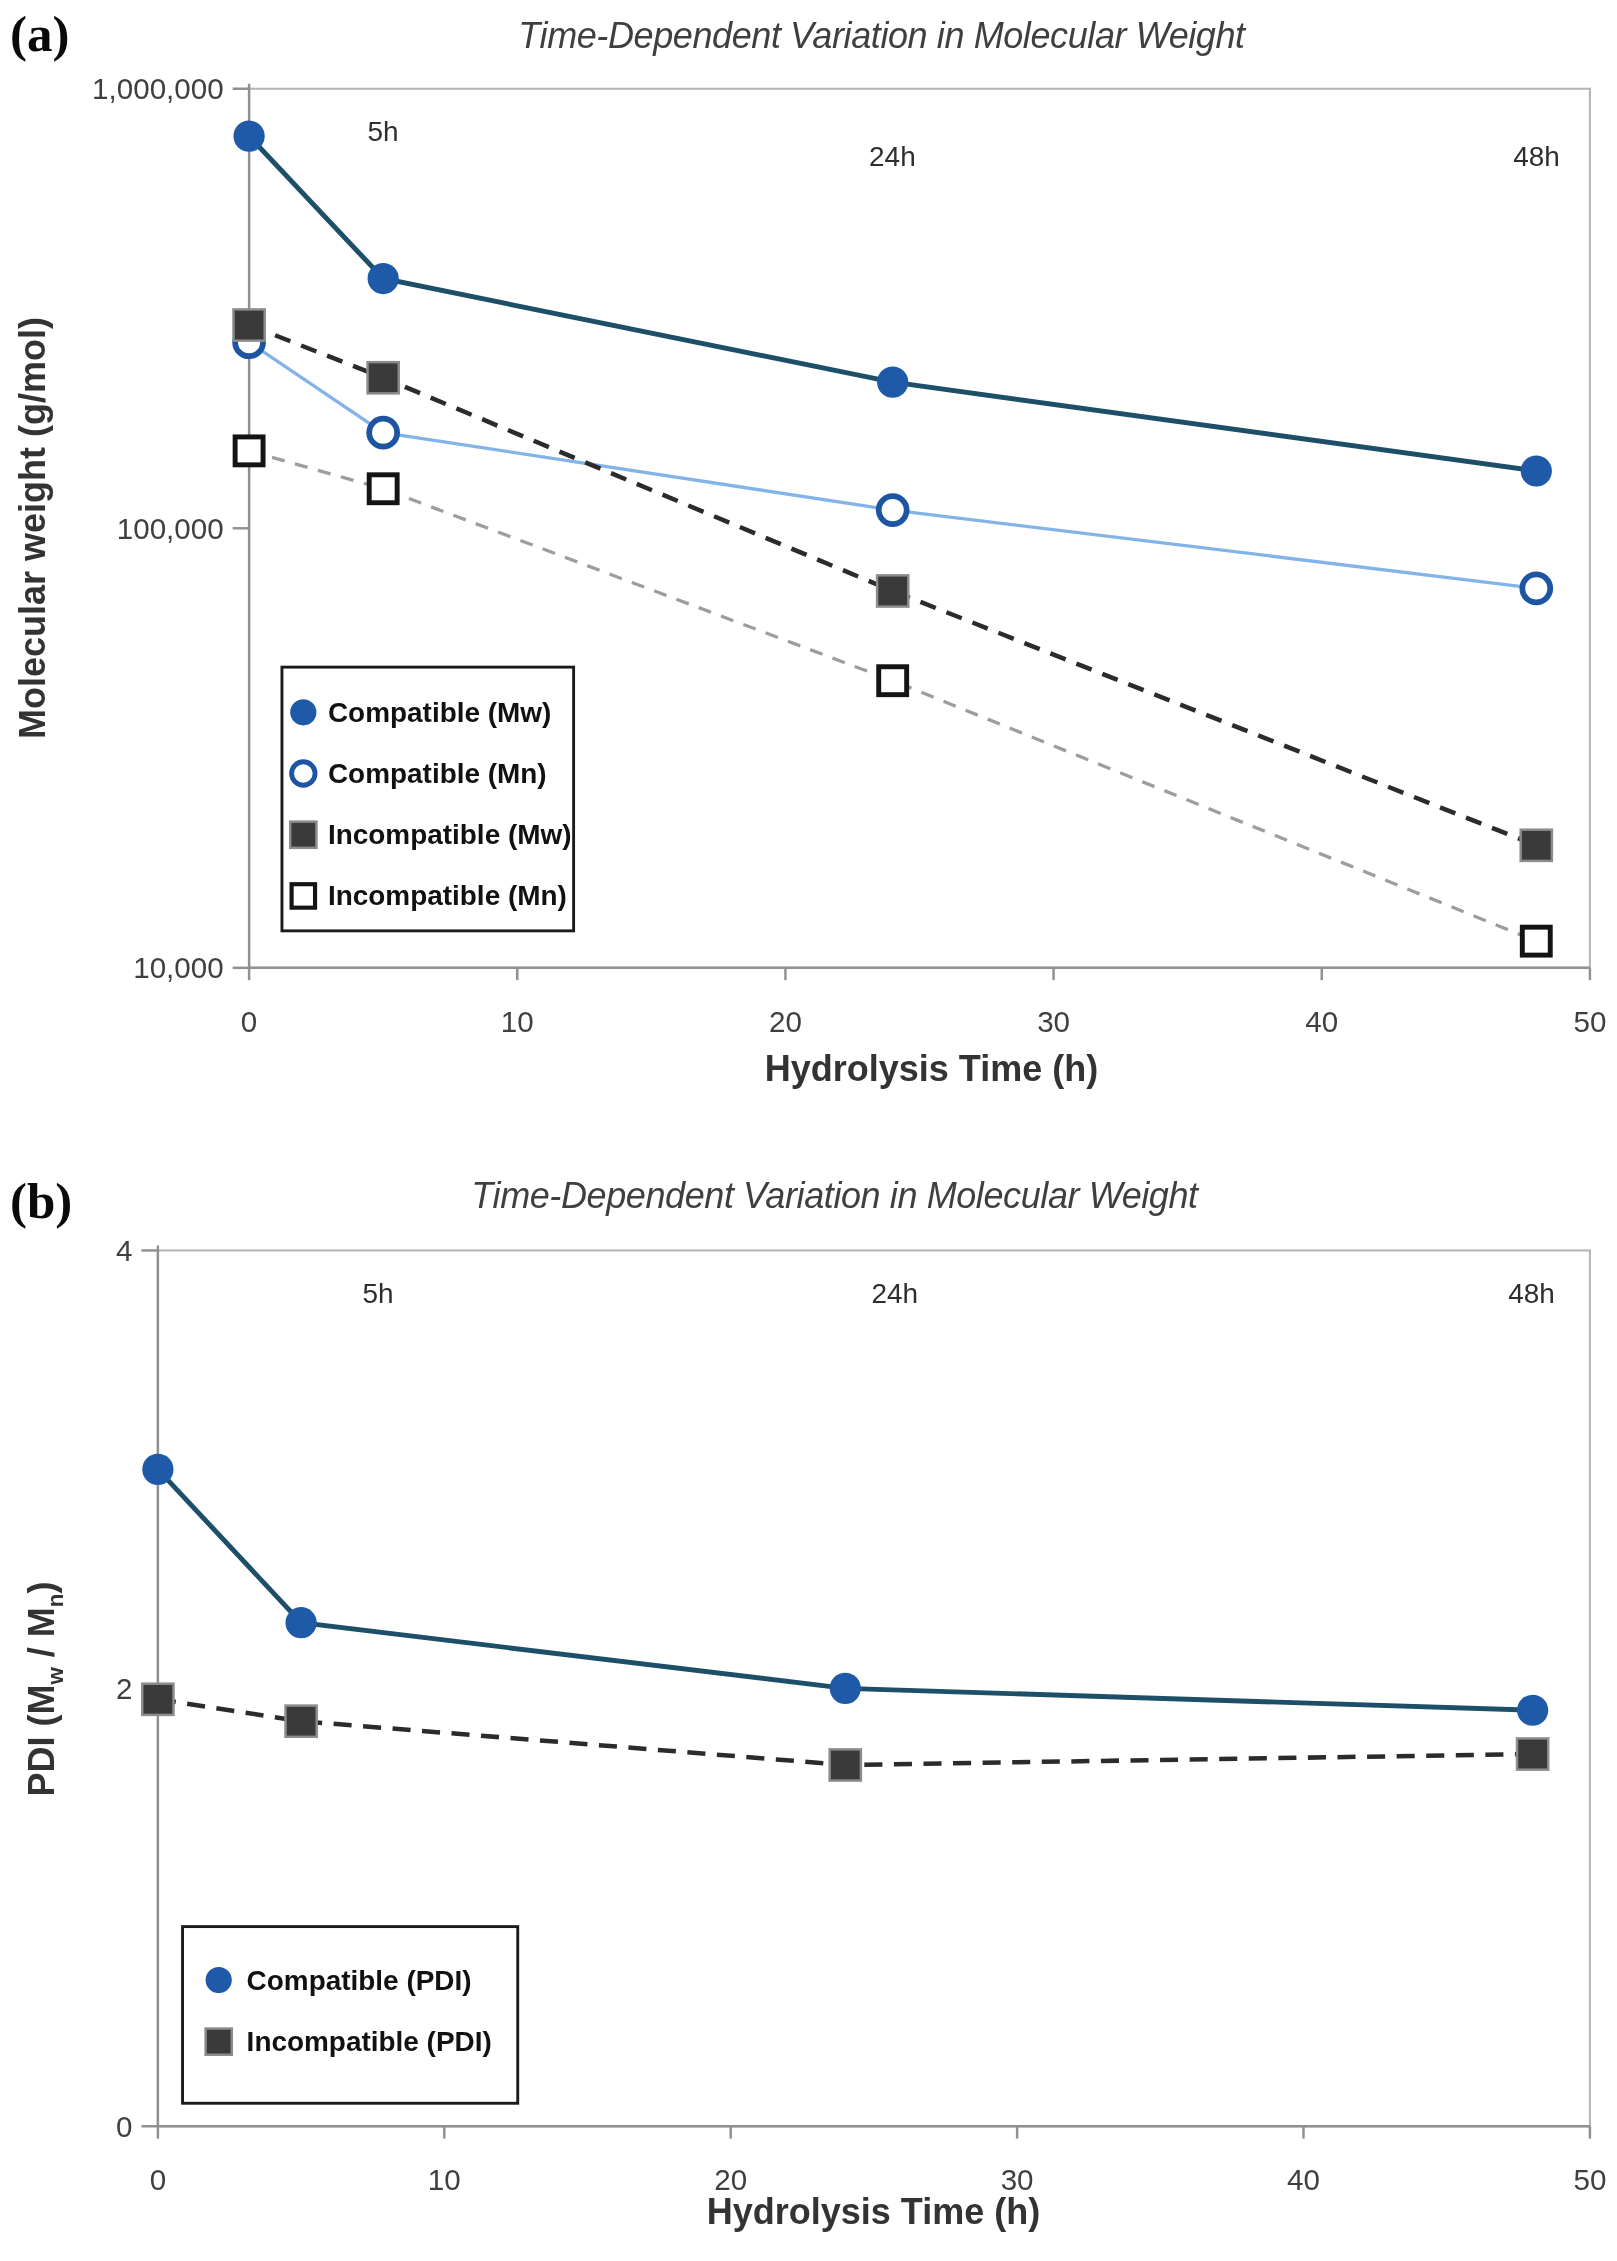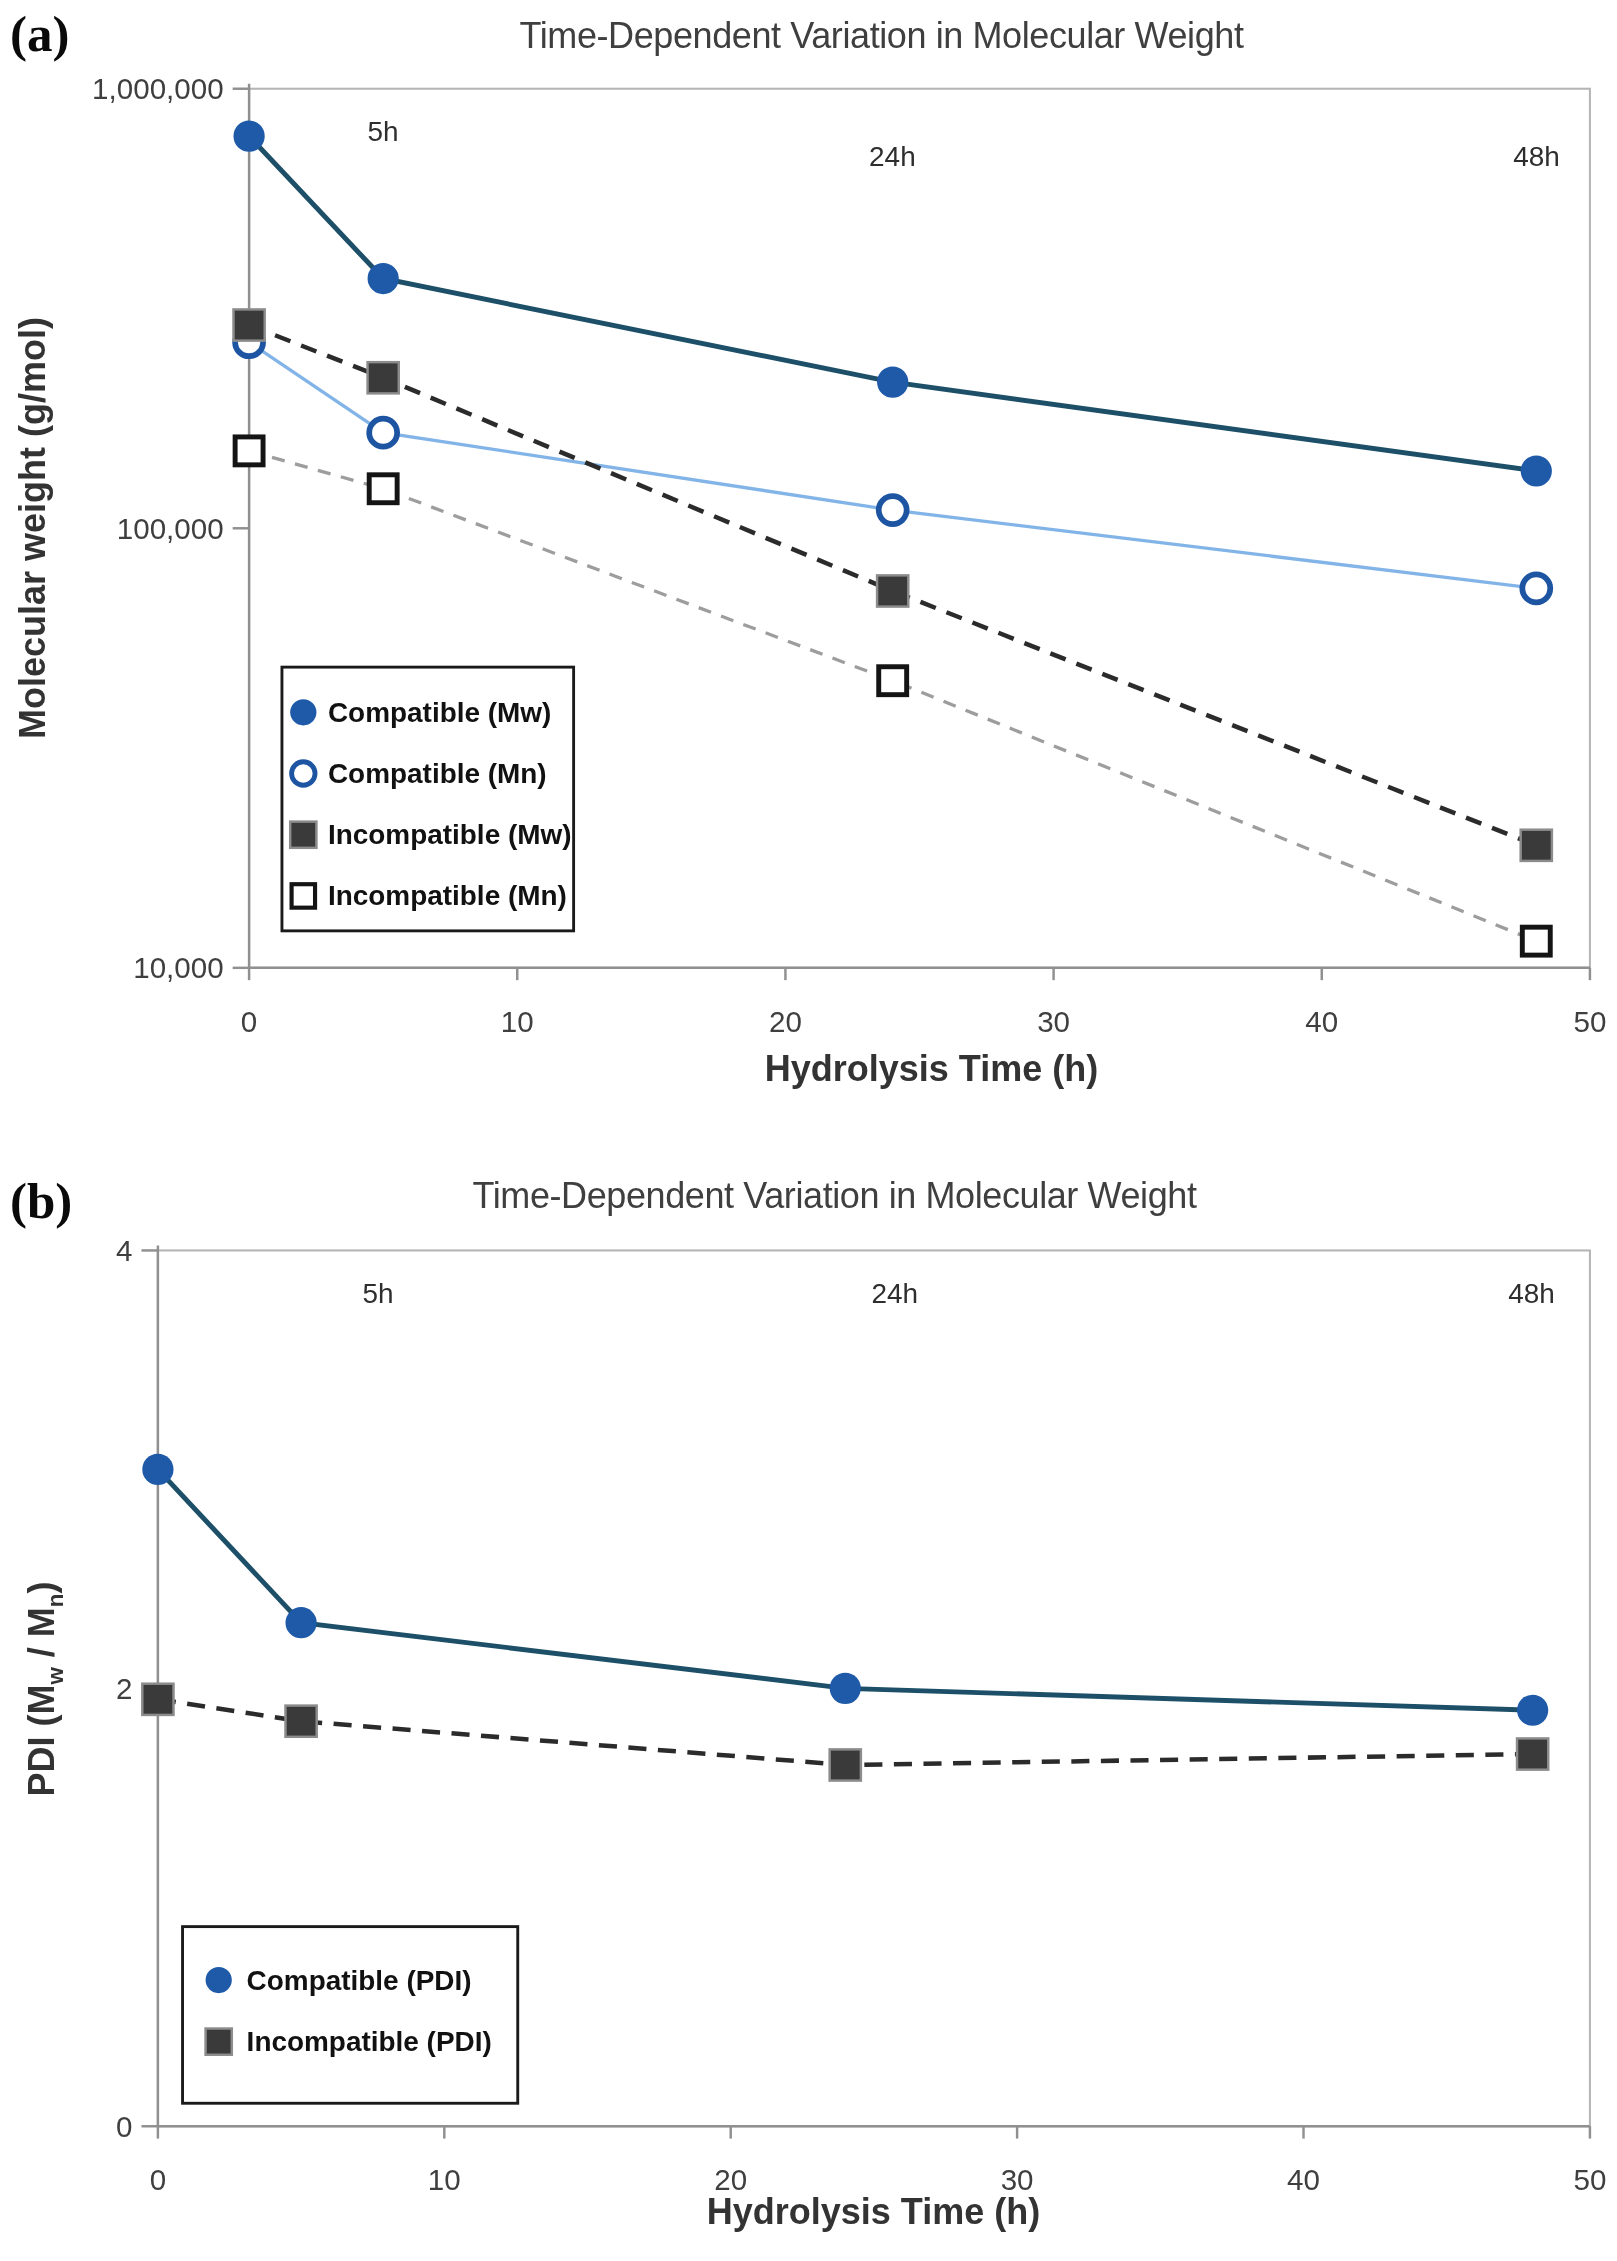--- a/index.html
+++ b/index.html
@@ -9,20 +9,21 @@
   }
   #chart-svg{position:absolute;left:0;top:0;}
   .overlay{position:absolute;white-space:nowrap;}
   .panel-label{
     font-family:"Liberation Serif", serif;font-weight:bold;
     font-size:51px;color:#0a0a0a;
   }
   .chart-title{
     font-size:36px;font-weight:500;color:#3f3f3f;letter-spacing:-0.4px;
     text-align:center;
+    font-style:italic;
   }
   .axis-title{font-size:36px;font-weight:bold;color:#333333;text-align:center;}
   .vlabel{transform:translate(-50%,-50%) rotate(-90deg);}
   .vlabel sub{font-size:0.62em;}
   svg text{font-family:"Liberation Sans", sans-serif;}
   .tick-label{font-size:36px;fill:#3f3f3f;}
   .ann-label{font-size:34px;fill:#2e2e2e;}
   .legend-label{font-size:34px;font-weight:700;fill:#111111;}
 </style>
 </head>

